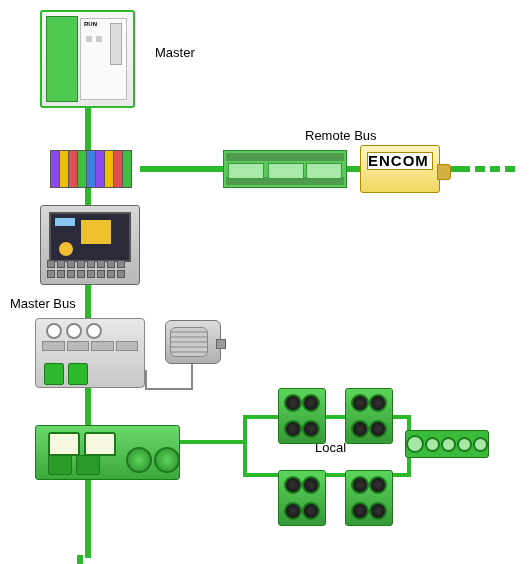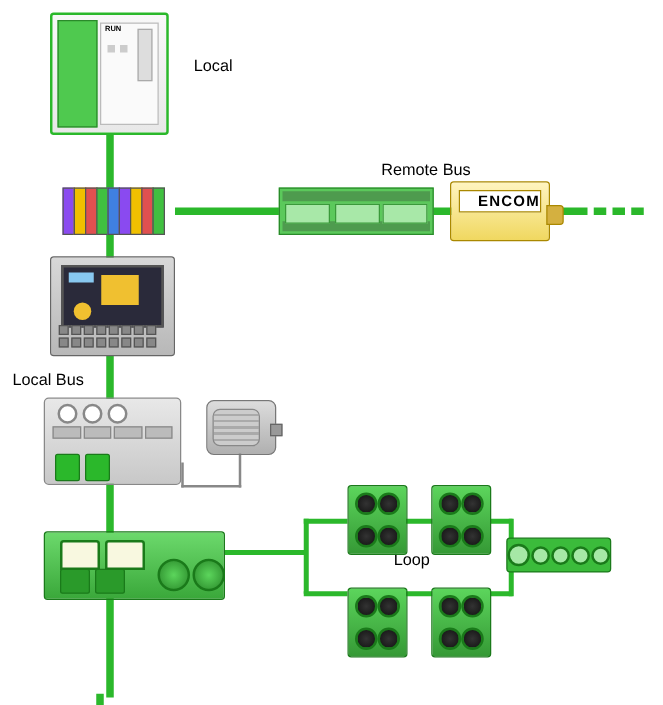--- a/index.html
+++ b/index.html
@@ -77,24 +77,24 @@
 <div class="wire h" style="left:390px;top:473px;width:20px"></div>
 <div class="wire v" style="left:407px;top:415px;height:62px"></div>
 <div class="wire h" style="left:407px;top:443px;width:10px"></div>
 
 <div class="wire-dash" style="position:absolute;left:83px;top:555px;transform:rotate(90deg);transform-origin:left top"><span></span></div>
 
 <div class="grey-wire" style="left:145px;top:370px;width:2px;height:20px"></div>
 <div class="grey-wire" style="left:145px;top:388px;width:48px;height:2px"></div>
 <div class="grey-wire" style="left:191px;top:362px;width:2px;height:28px"></div>
 
-<div class="lbl" style="left:155px;top:45px">Local</div>
+<div class="lbl" style="left:155px;top:45px">Master</div>
 <div class="lbl" style="left:305px;top:128px">Remote Bus</div>
-<div class="lbl" style="left:10px;top:296px">Local Bus</div>
-<div class="lbl" style="left:315px;top:440px">Loop</div>
+<div class="lbl" style="left:10px;top:296px">Master Bus</div>
+<div class="lbl" style="left:315px;top:440px">Local</div>
 
 <div id="master" class="dev">
   <div class="slots"></div>
   <div class="panel">
     <div style="position:absolute;left:3px;top:2px;font-size:6px;font-weight:bold">RUN</div>
     <div style="position:absolute;left:3px;top:14px"><span class="led"></span><span class="led"></span></div>
     <div style="position:absolute;right:4px;top:4px;width:10px;height:40px;background:#ddd;border:1px solid #aaa"></div>
   </div>
 </div>
 
@@ -112,21 +112,21 @@
 
 <div id="localbus" class="dev">
   <div class="row" style="top:2px"></div>
       <div class="row" style="bottom:2px"></div>
   <div class="g" style="left:4px;top:12px;width:34px;height:14px"></div>
   <div class="g" style="left:44px;top:12px;width:34px;height:14px"></div>
   <div class="g" style="right:4px;top:12px;width:34px;height:14px"></div>
 </div>
 
 <div id="encom" class="dev">
-  <div style="position:absolute;left:6px;top:6px;right:6px;height:16px;background:#fff;border:1px solid #aa8800;text-align:right;font-size:12px;font-weight:bold;letter-spacing:1px;line-height:16px">ENCOM</div>
+  <div style="position:absolute;left:6px;top:6px;right:6px;height:16px;background:#fff;border:1px solid #aa8800;text-align:left;font-size:15px;font-weight:bold;letter-spacing:1px;line-height:16px">ENCOM</div>
   <div class="nub"></div>
 </div>
 
 <div id="hmi" class="dev">
   <div class="screen">
     <div class="bar" style="left:4px;top:4px;width:20px;height:8px;background:#88c8f0"></div>
     <div class="bar" style="left:30px;top:6px;width:30px;height:24px"></div>
     <div class="bar" style="left:8px;bottom:4px;width:14px;height:14px;border-radius:50%"></div>
   </div>
   <div class="keys">

